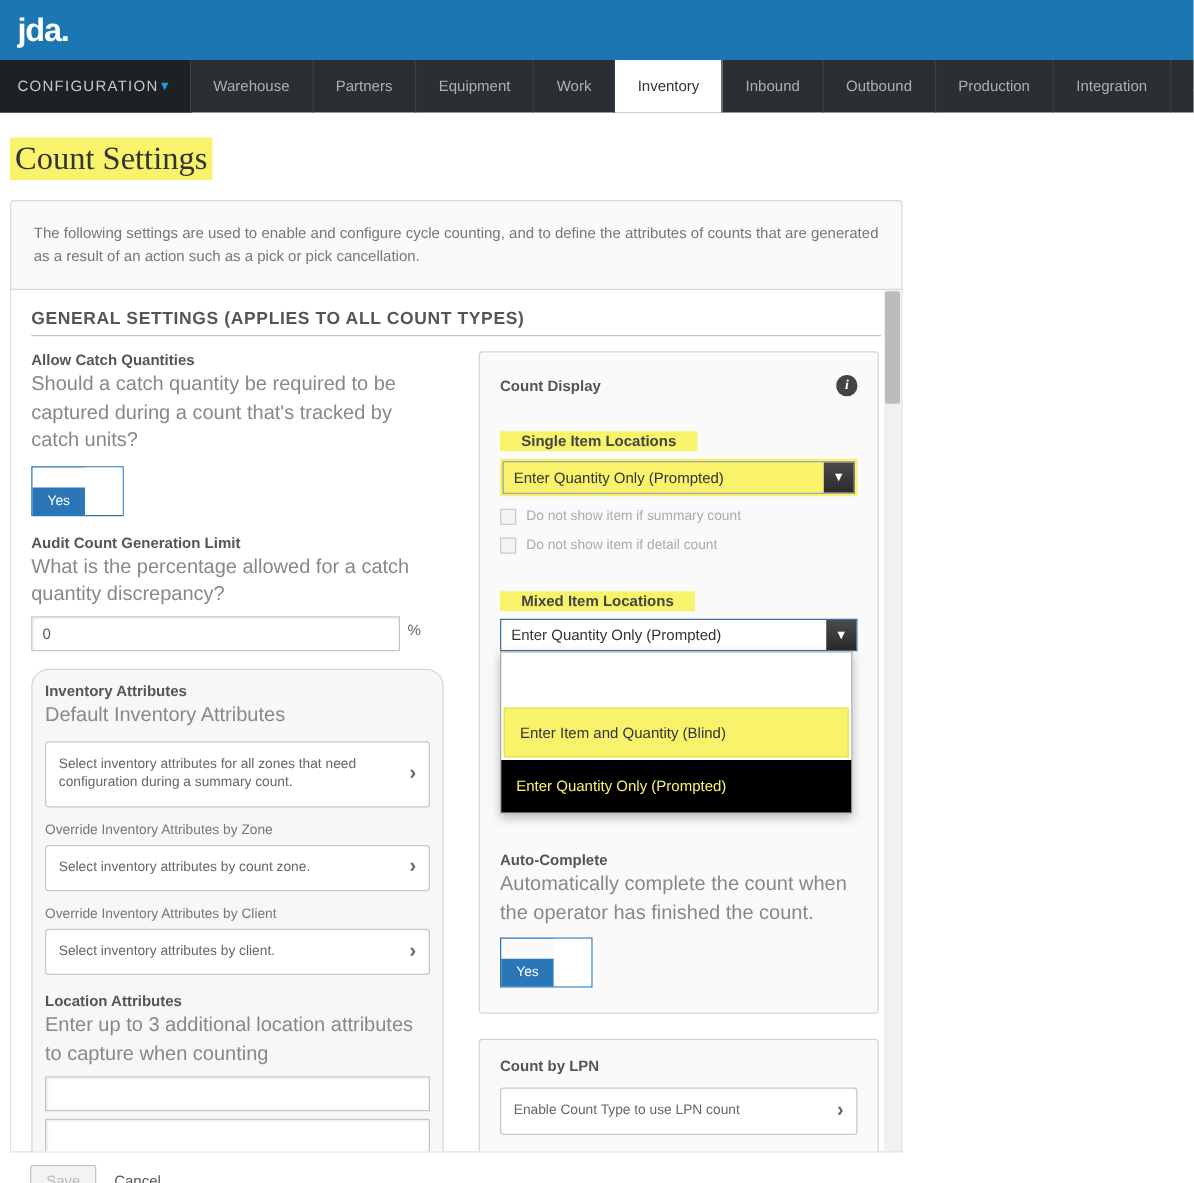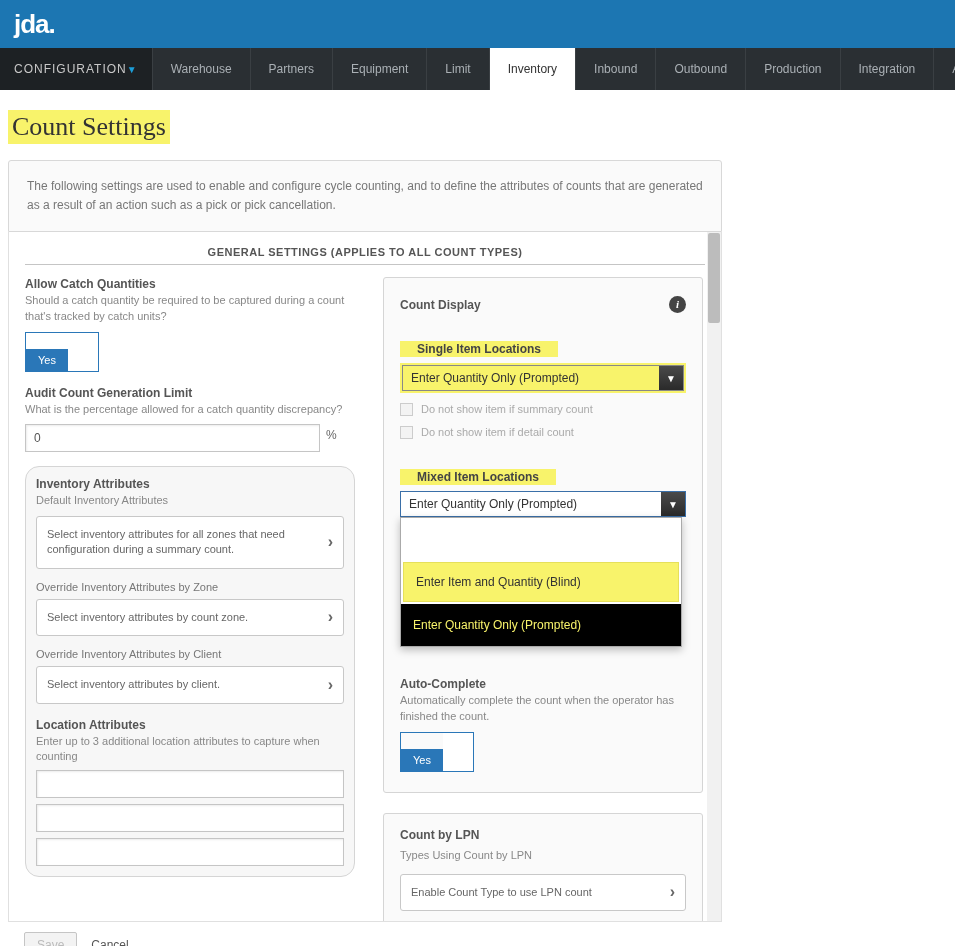--- a/index.html
+++ b/index.html
@@ -11,27 +11,27 @@
 .config-arrow { color: #1c9ed8; font-size: 10px; }
 .nav-tabs { display: flex; flex: 1; }
 .nav-tab { padding: 0 18px; color: #aab0b5; font-size: 12px; display: flex; align-items: center; border-right: 1px solid #3a3f43; cursor: pointer; }
 .nav-tab.active { background: #fff; color: #333; }
 .page-wrap { padding: 20px 8px 10px 8px; width: 730px; }
 .page-title { font-family: Georgia, serif; font-size: 26px; color: #333; background: #f8f36b; display: inline-block; padding: 2px 4px; margin-bottom: 16px; }
 .desc-box { border: 1px solid #d8d8d8; background: #fafafa; padding: 16px 18px; font-size: 12px; color: #777; line-height: 1.6; border-radius: 3px 3px 0 0; }
 .scroll-area { border: 1px solid #e0e0e0; border-top: none; height: 690px; overflow: hidden; position: relative; padding: 14px 16px; }
 .scrollbar-track { position: absolute; right: 0; top: 0; bottom: 0; width: 14px; background: #f1f1f1; }
 .scrollbar-thumb { position: absolute; right: 1px; top: 1px; width: 12px; height: 90px; background: #bcbcbc; border-radius: 2px; }
-.section-header { font-size: 11px; font-weight: bold; color: #555; letter-spacing: 0.5px; border-bottom: 1px solid #c5c5c5; padding-bottom: 6px; margin-bottom: 12px; text-align: center; }
+.section-header { font-size: 14px; font-weight: bold; color: #555; letter-spacing: 0.5px; border-bottom: 1px solid #c5c5c5; padding-bottom: 6px; margin-bottom: 12px; }
 .two-col { display: flex; gap: 28px; }
 .left-col { width: 330px; }
 .right-col { width: 320px; }
 .field-block { margin-bottom: 14px; }
 .field-title { font-size: 12px; font-weight: bold; color: #555; }
-.field-hint { font-size: 11px; color: #888; margin-top: 2px; line-height: 1.4; }
+.field-hint { font-size: 16px; color: #888; margin-top: 2px; line-height: 1.4; }
 .toggle { display: inline-flex; margin-top: 8px; border: 1px solid #2a77b8; }
 .toggle-on { background: #2a77b8; color: #fff; padding: 5px 12px; font-size: 11px; margin-top: 16px; }
 .toggle-off { background: #fff; width: 30px; }
 .text-input { width: 295px; height: 28px; border: 1px solid #c5c5c5; padding: 0 8px; font-size: 12px; color: #555; margin-top: 6px; box-shadow: inset 1px 1px 2px rgba(0,0,0,0.08); }
 .pct { margin-left: 6px; color: #666; }
 .panel { border: 1px solid #d5d5d5; background: #f7f7f7; padding: 10px; margin-top: 10px; border-radius: 14px; }
 .nav-row { background: #fff; border: 1px solid #c8c8c8; border-radius: 3px; padding: 10px 34px 10px 10px; font-size: 11px; color: #666; position: relative; cursor: pointer; line-height: 1.4; }
 .nav-row .chev { position: absolute; right: 10px; top: 50%; transform: translateY(-50%); font-size: 16px; color: #666; font-weight: bold; }
 .sub-label { font-size: 11px; color: #777; margin: 12px 0 6px; }
 .card { border: 1px solid #d5d5d5; background: #fafafa; padding: 18px 16px 20px; border-radius: 3px; position: relative; }
@@ -65,21 +65,21 @@
 
 <div class="nav-bar">
   <div class="config-btn">
     <span>CONFIGURATION</span>
     <span class="config-arrow">▼</span>
   </div>
   <div class="nav-tabs">
     <div class="nav-tab">Warehouse</div>
     <div class="nav-tab">Partners</div>
     <div class="nav-tab">Equipment</div>
-    <div class="nav-tab">Limit</div>
+    <div class="nav-tab">Work</div>
     <div class="nav-tab active">Inventory</div>
     <div class="nav-tab">Inbound</div>
     <div class="nav-tab">Outbound</div>
     <div class="nav-tab">Production</div>
     <div class="nav-tab">Integration</div>
     <div class="nav-tab">Advanced</div>
   </div>
 </div>
 
 <div class="page-wrap">
@@ -186,21 +186,20 @@
           <div class="field-title">Auto-Complete</div>
           <div class="field-hint">Automatically complete the count when the operator has finished the count.</div>
           <div class="toggle">
             <div class="toggle-on">Yes</div>
             <div class="toggle-off"></div>
           </div>
         </div>
 
         <div class="card2">
           <div class="field-title">Count by LPN</div>
-          <div class="field-hint" style="margin-top:6px">Types Using Count by LPN</div>
           <div style="height:10px"></div>
           <div class="nav-row">
             <span>Enable Count Type to use LPN count</span>
             <span class="chev">›</span>
           </div>
         </div>
       </div>
     </div>
   </div>
 

